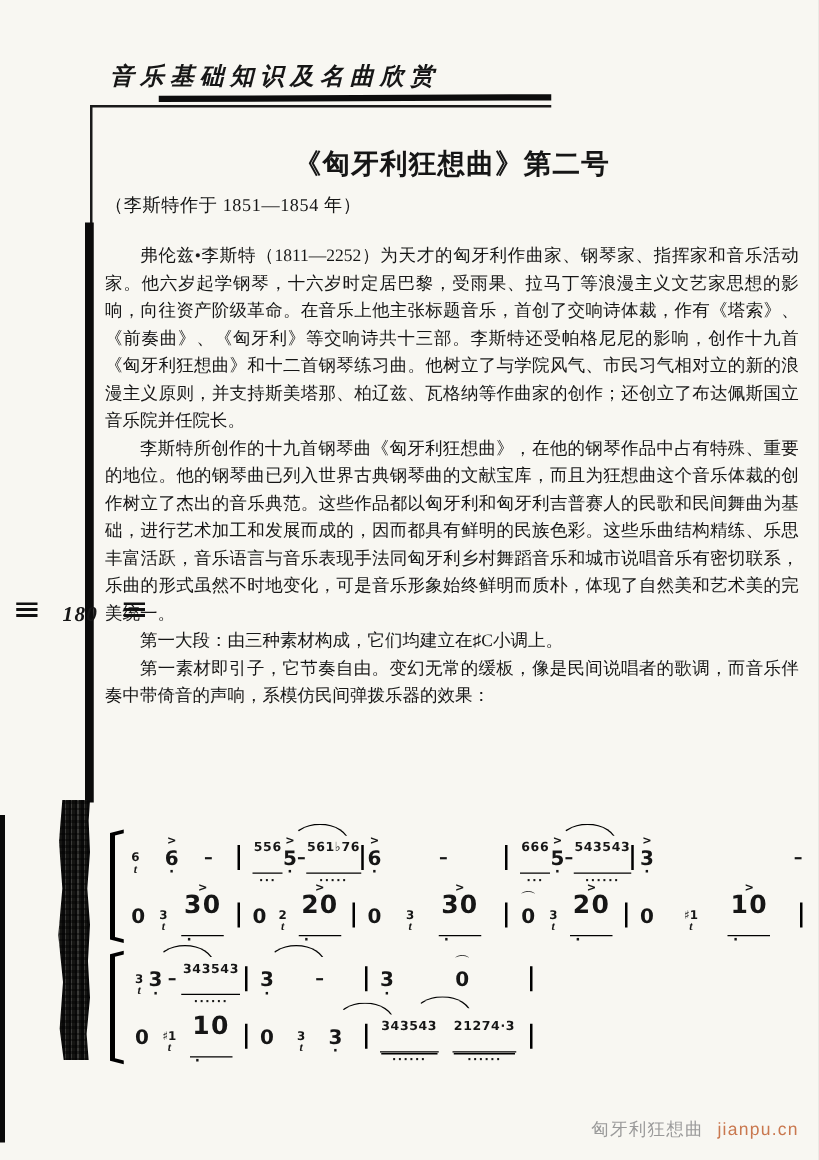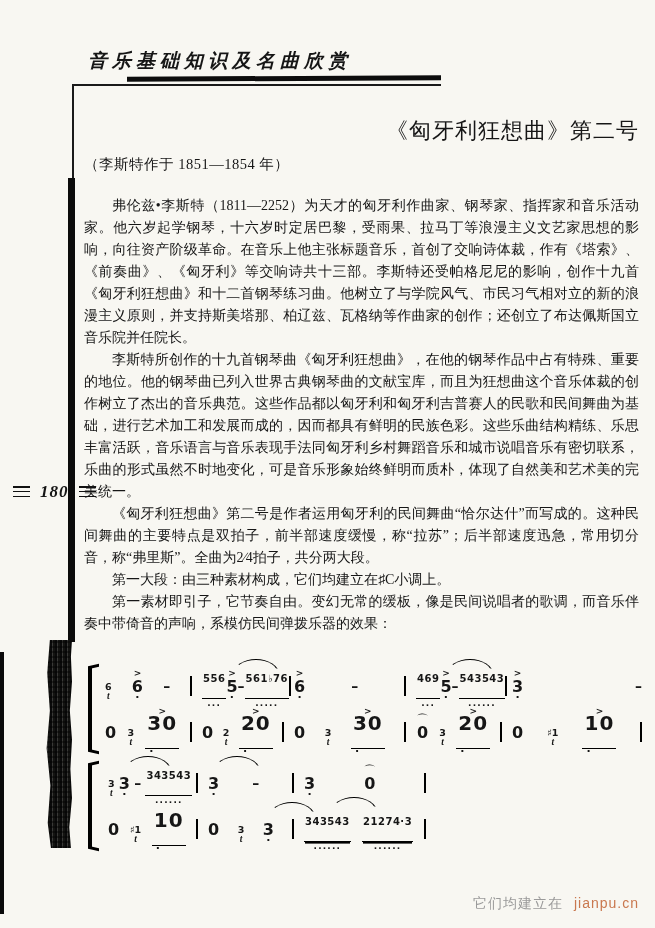--- a/index.html
+++ b/index.html
@@ -14,28 +14,28 @@
   .vline-thin{position:absolute;left:72px;top:84px;width:1.5px;height:95px;background:#1a1a1a;}
   .vline-thick{position:absolute;left:68px;top:178px;width:7px;height:464px;background:#0b0b0b;}
   .spine-grain{position:absolute;left:45px;top:640px;width:27px;height:208px;
      background:repeating-linear-gradient(90deg,#0a0a0a 0 2px,#3a3a38 2px 3px,#141412 3px 5px),
                 repeating-linear-gradient(0deg,rgba(70,70,66,.55) 0 2px,rgba(0,0,0,0) 2px 5px);
      background-blend-mode:multiply;
      clip-path:polygon(18% 0,100% 0,96% 8%,100% 20%,92% 34%,100% 48%,94% 62%,100% 76%,90% 90%,96% 100%,22% 100%,10% 88%,20% 70%,6% 52%,18% 34%,8% 16%);}
   .edge-black{position:absolute;left:0;top:652px;width:4px;height:262px;background:#0a0a0a;}
 
   
-  .pageno{position:absolute;left:13px;top:482px;display:flex;align-items:center;gap:10px;}
+  .pageno{position:absolute;left:13px;top:482px;display:flex;align-items:flex-start;gap:20px;}
   .pageno .num{font-style:italic;font-weight:bold;font-size:17px;letter-spacing:1px;}
   .pageno .tri{width:17px;height:12px;
      background:repeating-linear-gradient(to bottom,#111 0 1.7px,rgba(0,0,0,0) 1.7px 4.8px);}
 
   
   .content{position:absolute;left:84px;right:16px;top:116px;}
-  .title{text-align:right;font-size:22px;font-weight:normal;letter-spacing:1px;}
+  .title{text-align:center;font-size:22px;font-weight:bold;letter-spacing:1px;}
   .subtitle{text-align:left;font-size:14.5px;margin-top:9px;letter-spacing:.5px;}
   .paras{margin-top:21px;font-size:14px;line-height:22px;text-align:justify;}
   .paras p{margin:0;text-indent:2em;}
 
   
   .score{position:absolute;left:88px;top:663px;right:8px;}
   .system{display:flex;margin-bottom:5px;}
   .bracket{width:8px;margin:4px 3px 4px 0;border-left:4px solid #000;position:relative;}
   .bracket::before,.bracket::after{content:"";position:absolute;left:-4px;width:11px;height:3px;background:#000;}
   .bracket::before{top:-2px;transform:skewY(-14deg);}
@@ -87,21 +87,20 @@
     <span class="num">180</span>
     <span class="tri"></span>
   </div>
 
   <div class="content">
     <div class="title">《匈牙利狂想曲》第二号</div>
     <div class="subtitle">（李斯特作于 1851—1854 年）</div>
     <div class="paras">
         <p>弗伦兹•李斯特（1811—2252）为天才的匈牙利作曲家、钢琴家、指挥家和音乐活动家。他六岁起学钢琴，十六岁时定居巴黎，受雨果、拉马丁等浪漫主义文艺家思想的影响，向往资产阶级革命。在音乐上他主张标题音乐，首创了交响诗体裁，作有《塔索》、《前奏曲》、《匈牙利》等交响诗共十三部。李斯特还受帕格尼尼的影响，创作十九首《匈牙利狂想曲》和十二首钢琴练习曲。他树立了与学院风气、市民习气相对立的新的浪漫主义原则，并支持斯美塔那、柏辽兹、瓦格纳等作曲家的创作；还创立了布达佩斯国立音乐院并任院长。</p>
         <p>李斯特所创作的十九首钢琴曲《匈牙利狂想曲》，在他的钢琴作品中占有特殊、重要的地位。他的钢琴曲已列入世界古典钢琴曲的文献宝库，而且为狂想曲这个音乐体裁的创作树立了杰出的音乐典范。这些作品都以匈牙利和匈牙利吉普赛人的民歌和民间舞曲为基础，进行艺术加工和发展而成的，因而都具有鲜明的民族色彩。这些乐曲结构精练、乐思丰富活跃，音乐语言与音乐表现手法同匈牙利乡村舞蹈音乐和城市说唱音乐有密切联系，乐曲的形式虽然不时地变化，可是音乐形象始终鲜明而质朴，体现了自然美和艺术美的完美统一。</p>
-        <p>《匈牙利狂想曲》第二号是作者运用匈牙利的民间舞曲“恰尔达什”而写成的。这种民间舞曲的主要特点是双拍子，前半部速度缓慢，称“拉苏”；后半部速度迅急，常用切分音，称“弗里斯”。全曲为2∕4拍子，共分两大段。</p>
         <p>第一大段：由三种素材构成，它们均建立在♯C小调上。</p>
         <p>第一素材即引子，它节奏自由。变幻无常的缓板，像是民间说唱者的歌调，而音乐伴奏中带倚音的声响，系模仿民间弹拨乐器的效果：</p>
       </div>
   </div>
 
   <div class="score">
       <div class="system">
         <div class="bracket"></div>
         <div class="cols">
           <div class="measure" style="width: 97px;">
@@ -227,21 +226,21 @@
                 <span class="main">30</span>
                 <span class="bot">·</span>
               </span>
               <span class="bar"></span>
             </div>
           </div>
           <div class="measure" style="width: 96px;">
             <div class="voice vu">
               <span class="tok r">
                 <span class="top"></span>
-                <span class="main">469</span>
+                <span class="main">666</span>
                 <span class="bot">···</span>
               </span>
               <span class="tok n s">
                 <span class="top">
                   <span class="acc">&gt;</span>
                 </span>
                 <span class="main">5</span>
                 <span class="bot">·</span>
               </span>
               <span class="tok d">
@@ -424,17 +423,17 @@
                 <span class="bot">······</span>
               </span>
               <span class="bar"></span>
             </div>
           </div>
         </div>
       </div>
     </div>
 
   <div class="watermark">
-    <span class="wm-name">它们均建立在</span>
+    <span class="wm-name">匈牙利狂想曲</span>
     <span class="wm-url">jianpu.cn</span>
   </div>
 
 </div>
 
 </body></html>

